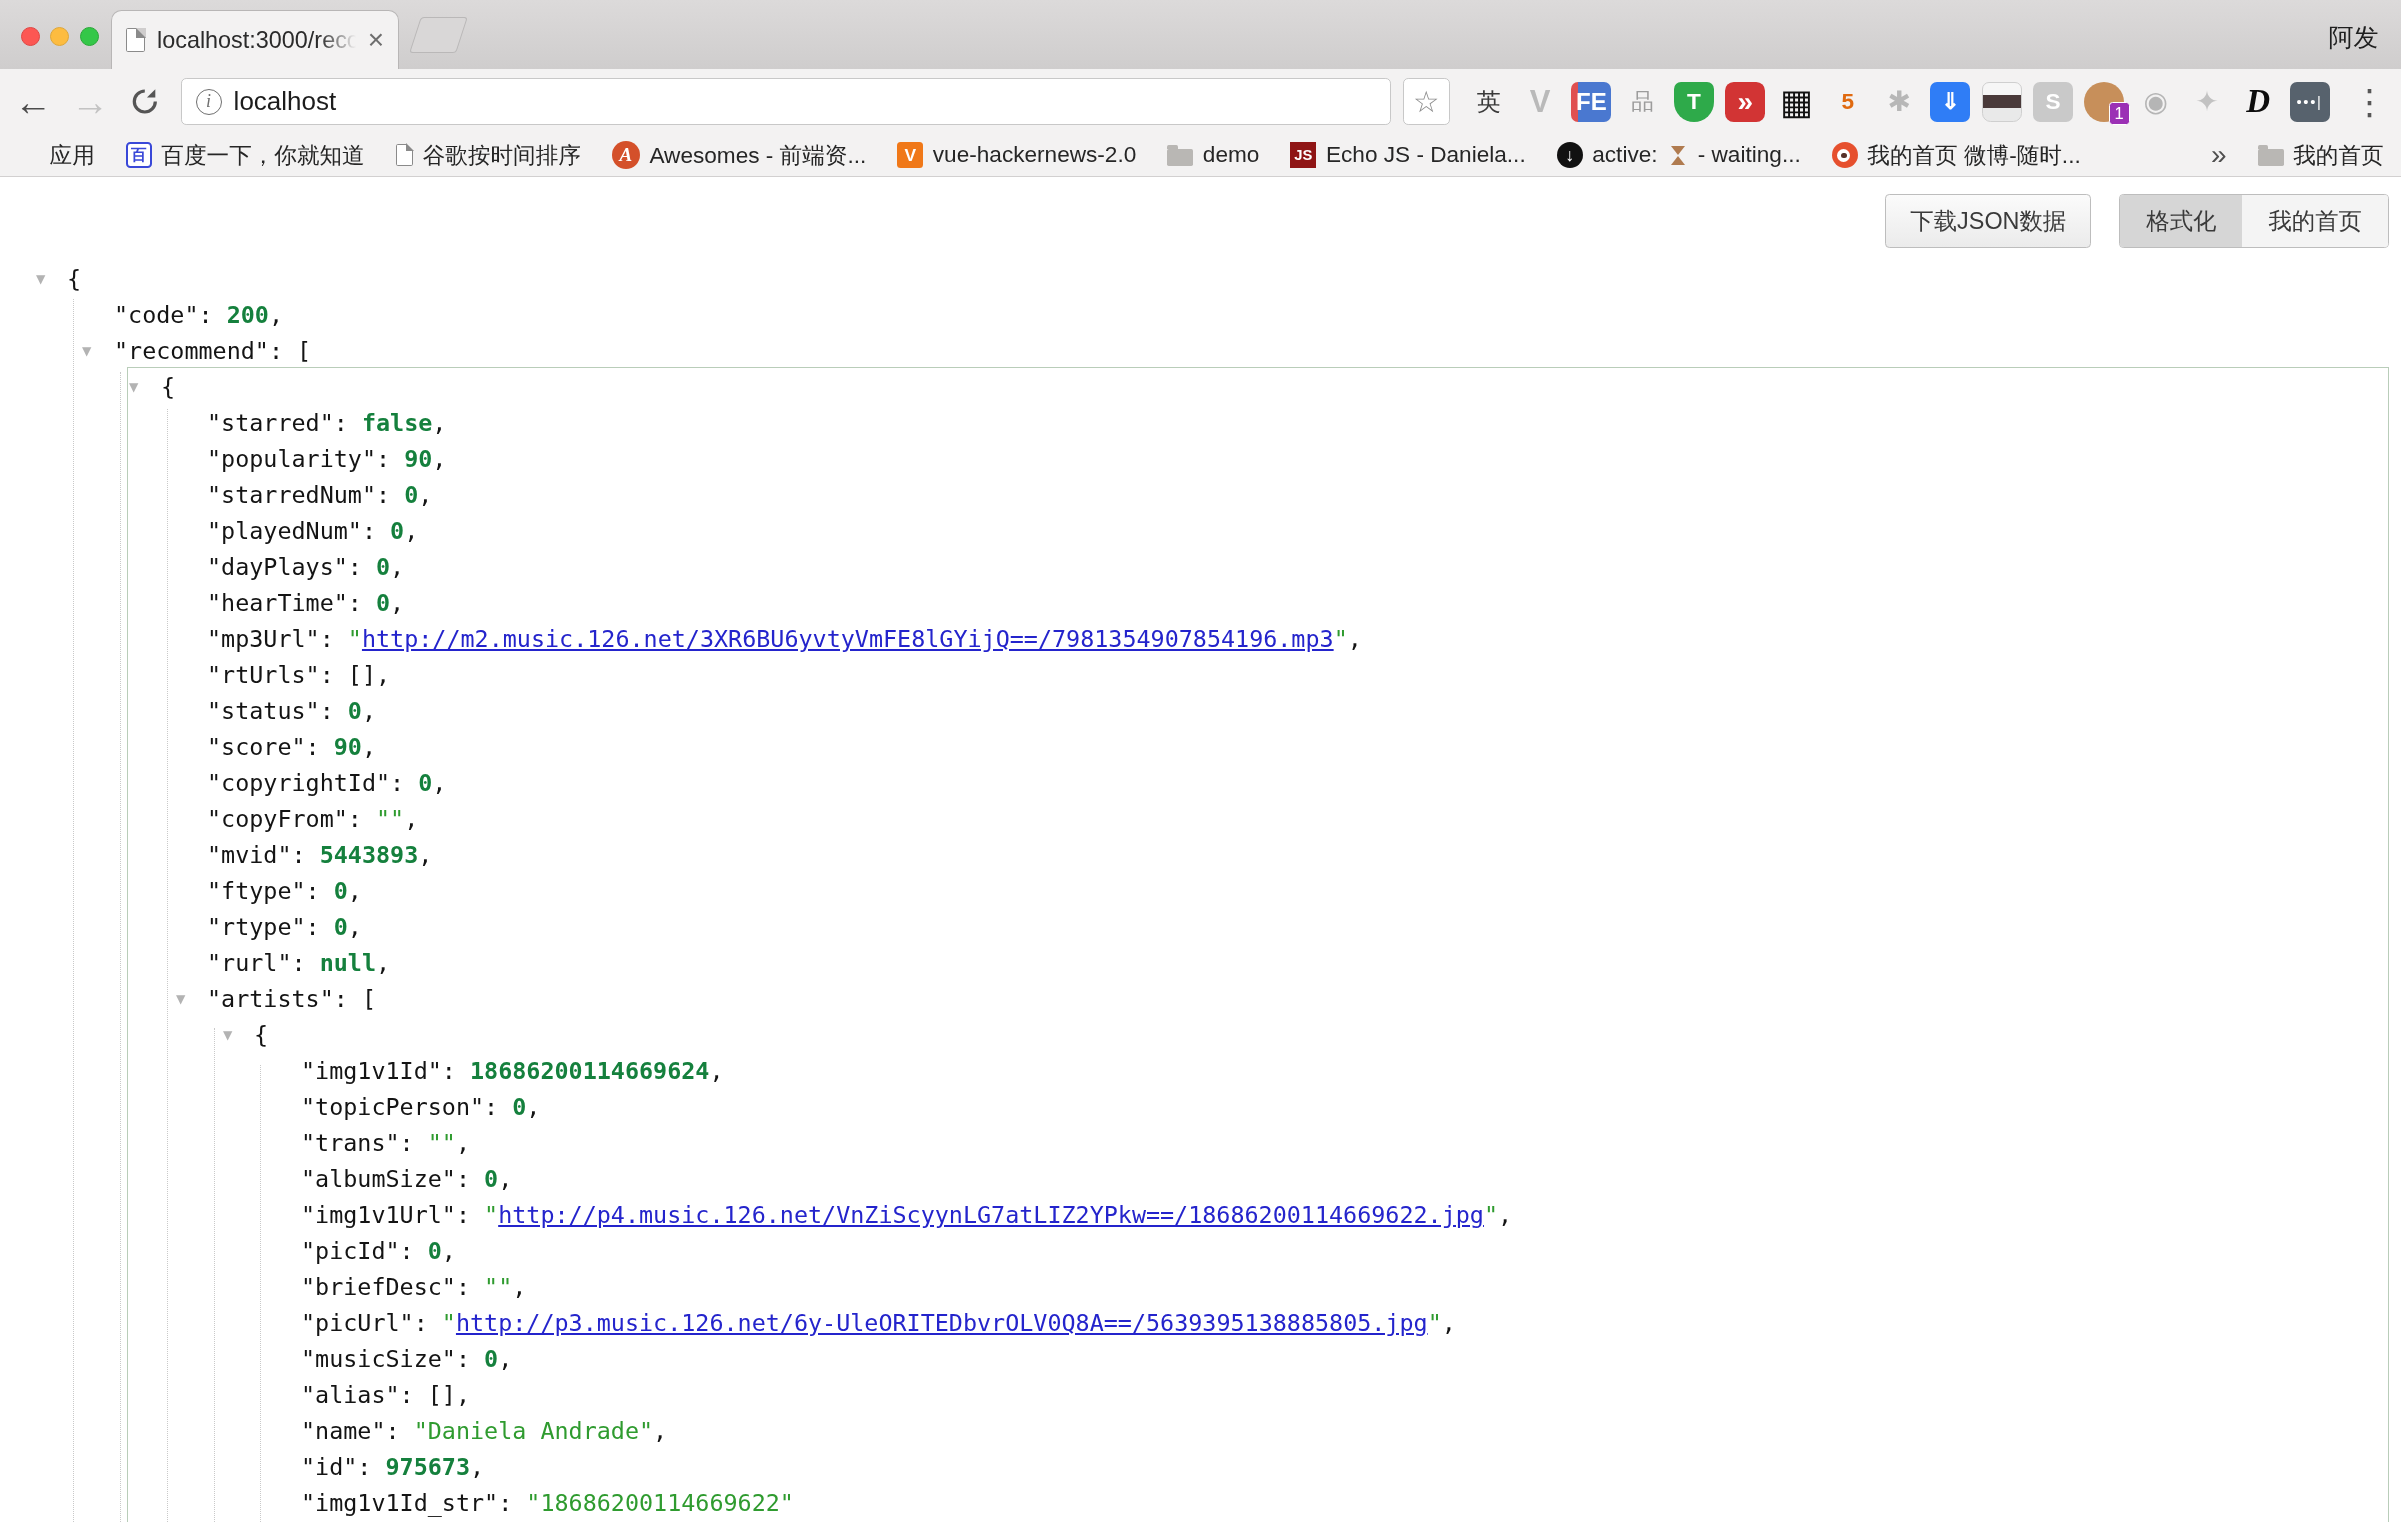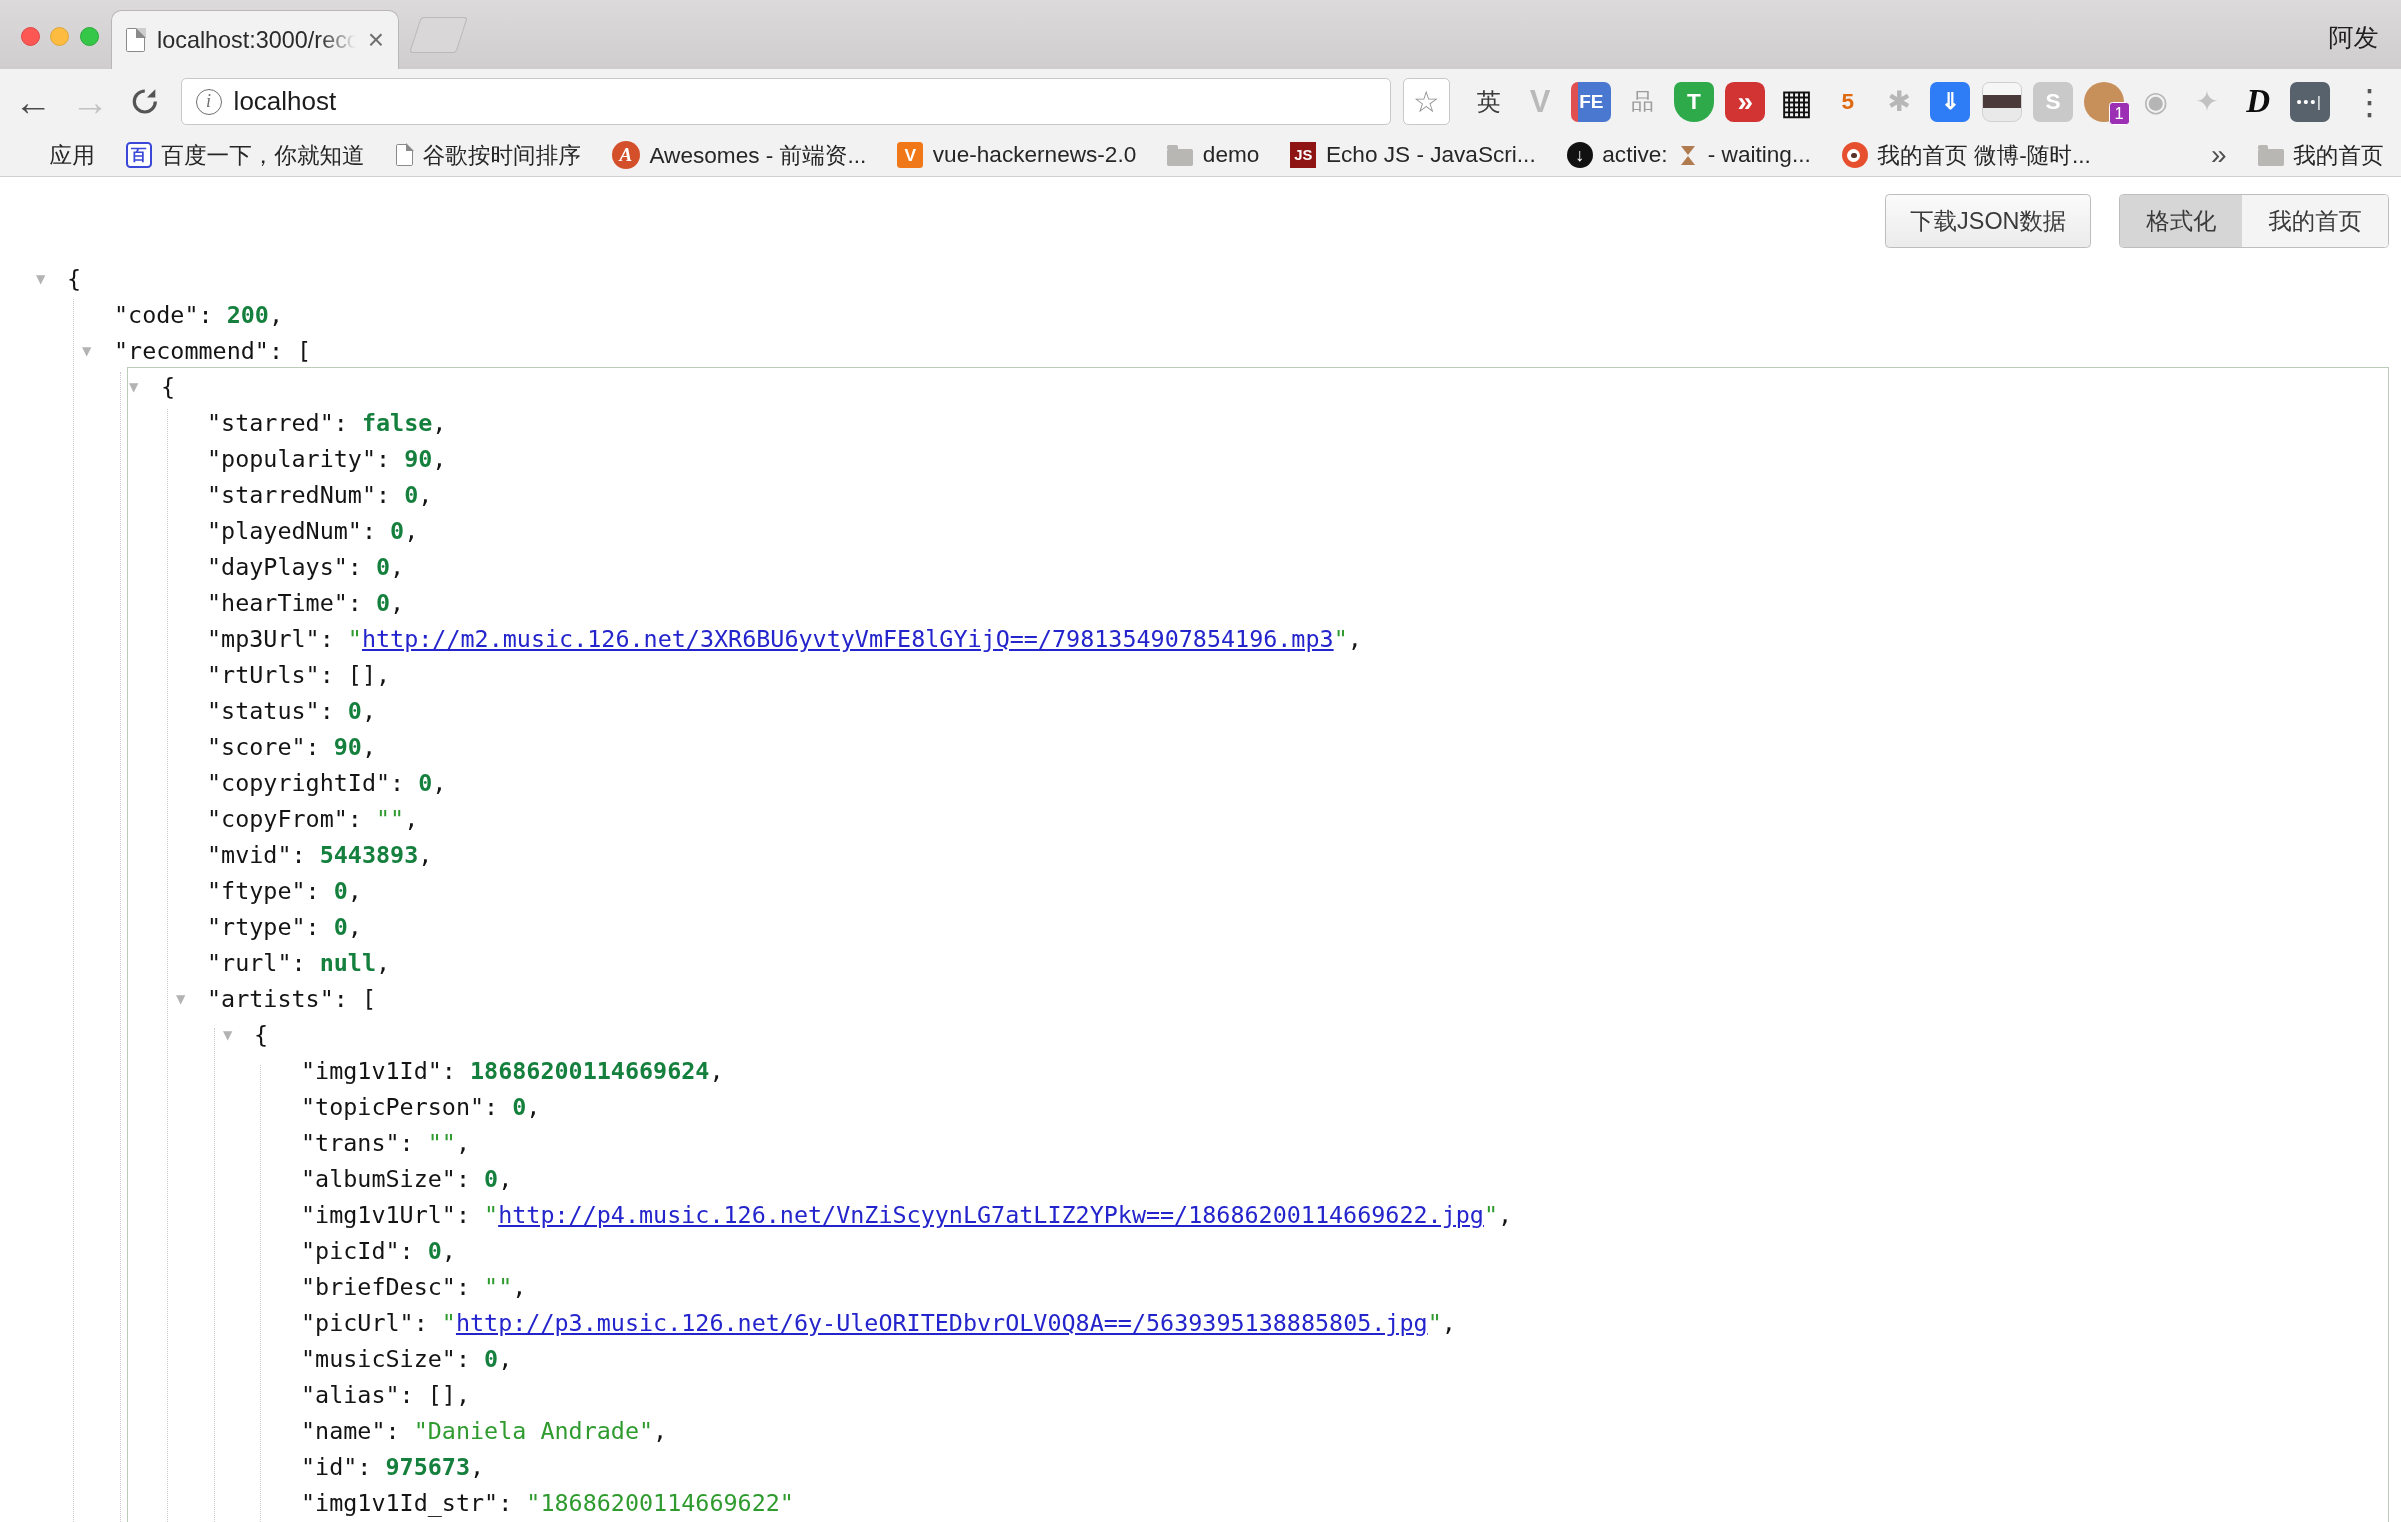--- a/index.html
+++ b/index.html
@@ -47,21 +47,21 @@
   .url-rest { color:#7f7f7f; flex:1; margin-left:-8.7px; }
   .star-box { width:49px; height:47px; background:#fff; border:1.7px solid #c8c8c8;
               border-radius:5.2px; display:flex; align-items:center; justify-content:center;
               margin-left:-7px; font-size:29.5px; color:#8d8d8d; }
   .extensions { display:flex; align-items:center; gap:11.3px; }
   .ext { width:40px; height:40px; display:flex; align-items:center; justify-content:center;
          font-size:22.6px; border-radius:7px; position:relative; color:#444; }
   .ext[data-name="translate-icon"]      { color:#3a3a3a; font-size:24px; }
   .ext[data-name="vue-devtools-icon"]   { color:#b9b9b9; font-weight:bold; font-size:31px; }
   .ext[data-name="fe-icon"]             { background:linear-gradient(90deg,#e05050 0 18%,#4a78d0 18%);
-                                          color:#fff; font-weight:bold; font-size:19px; }
+                                          color:#fff; font-weight:bold; font-size:24px; }
   .ext[data-name="sitemap-icon"]        { color:#9c9c9c; }
   .ext[data-name="tshield-icon"]        { background:#2eaa4a; color:#fff; font-weight:bold;
                                           border-radius:7px 7px 50% 50%; }
   .ext[data-name="speed-icon"]          { background:#d23434; color:#fff; font-weight:bold;
                                           font-size:28px; border-radius:8.7px; }
   .ext[data-name="qrcode-icon"]         { color:#111; font-size:35px; }
   .ext[data-name="html5-player-icon"]   { color:#e06a10; font-weight:bold; }
   .ext[data-name="paw-icon"]            { color:#b7b7b7; font-size:28px; }
   .ext[data-name="download-shield-icon"]{ background:#2f7df6; color:#fff; font-weight:bold; }
   .ext[data-name="ninja-icon"]          { background:linear-gradient(#f6f6f6 32%,#4a3a3a 32% 66%,#e9e9e9 66%);
@@ -235,21 +235,21 @@
     <div class="bm" data-name="bookmark-vue-hackernews">
       <span class="bm-ic vue-icon" data-name="vue-icon">V</span>
       <span data-name="bookmark-label">vue-hackernews-2.0</span>
     </div>
     <div class="bm" data-name="bookmark-demo-folder">
       <span class="bm-ic folder-icon" data-name="folder-icon"></span>
       <span data-name="bookmark-label">demo</span>
     </div>
     <div class="bm" data-name="bookmark-echojs">
       <span class="bm-ic js-icon" data-name="js-icon">JS</span>
-      <span data-name="bookmark-label">Echo JS - JavaScri...</span>
+      <span data-name="bookmark-label">Echo JS - Daniela...</span>
     </div>
     <div class="bm" data-name="bookmark-active">
       <span class="bm-ic arrow-circle-icon" data-name="arrow-circle-icon">↓</span>
       <span data-name="bookmark-label">active:</span>
       <span class="hourglass" data-name="hourglass-icon"></span>
       <span data-name="bookmark-label">- waiting...</span>
     </div>
     <div class="bm" data-name="bookmark-weibo">
       <span class="bm-ic weibo-icon" data-name="weibo-icon"></span>
       <span data-name="bookmark-label">我的首页 微博-随时...</span>

